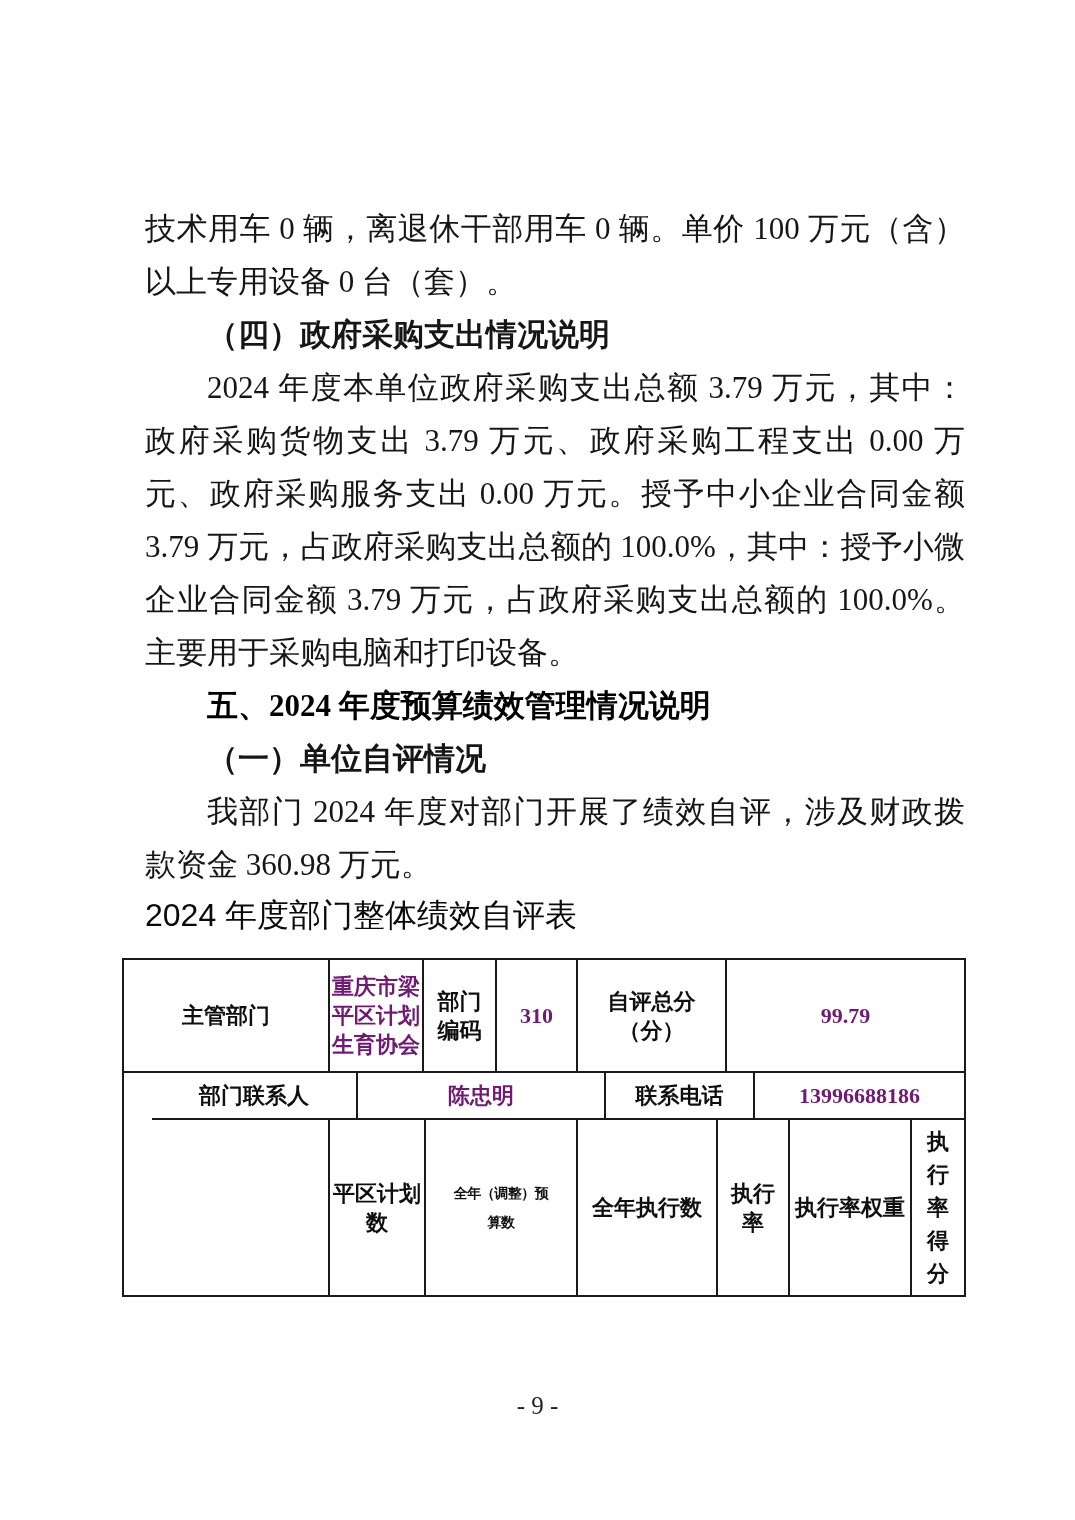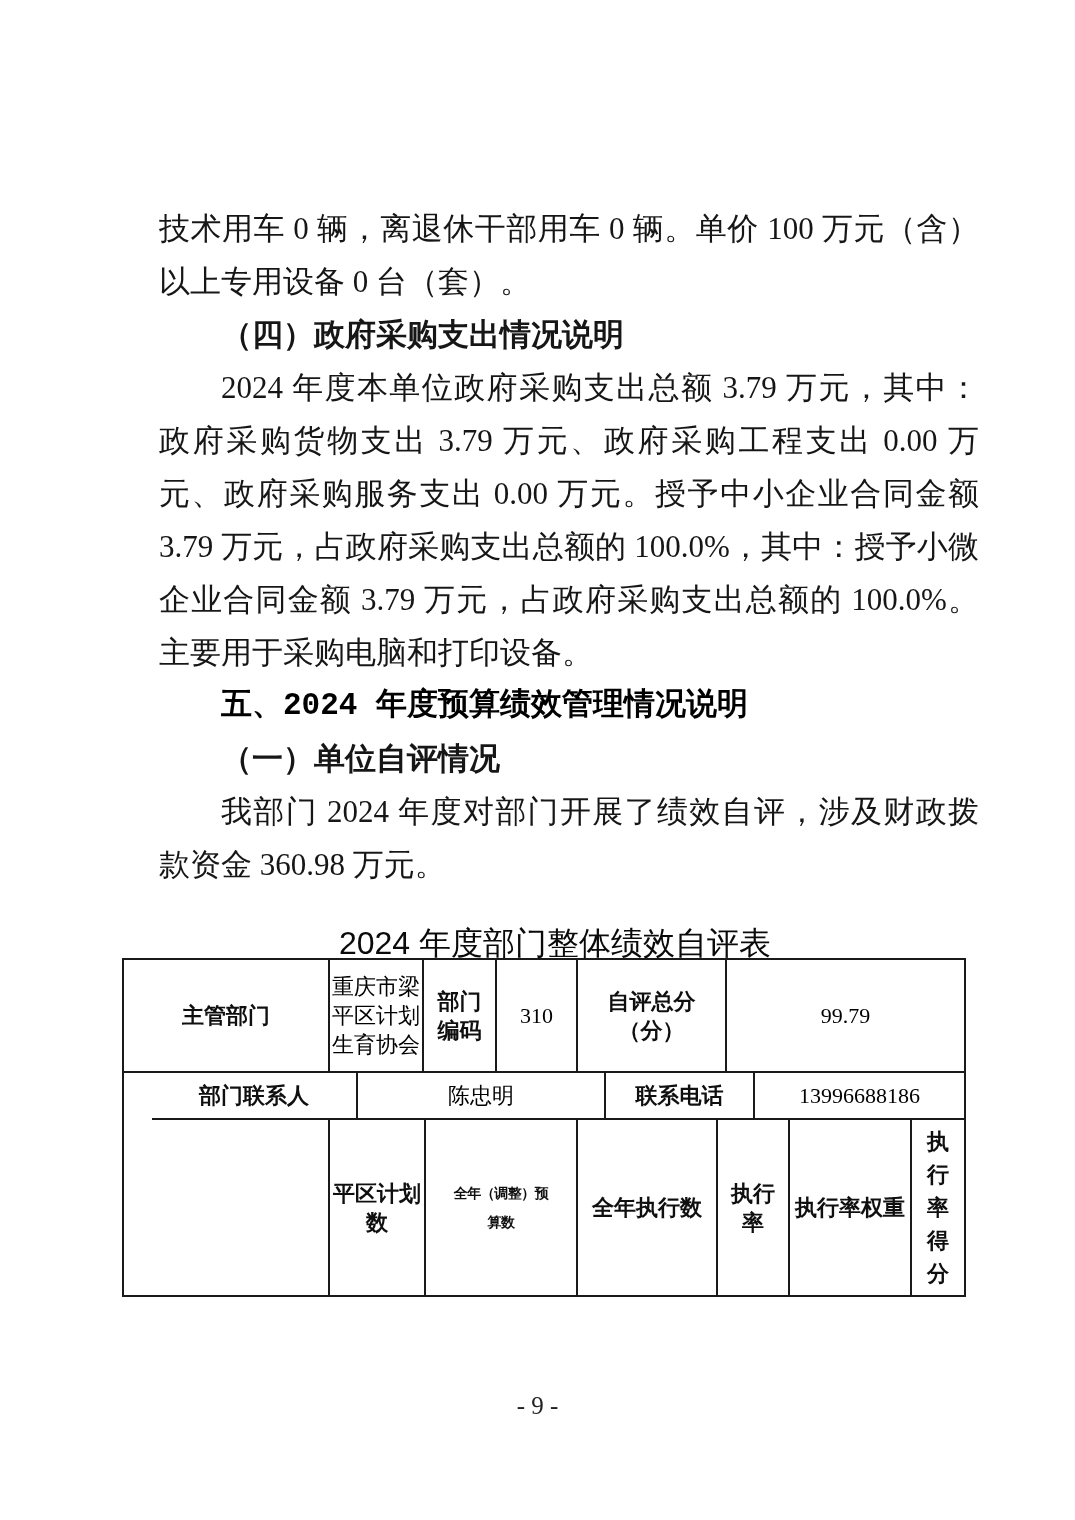--- a/index.html
+++ b/index.html
@@ -7,46 +7,44 @@
   .page {
     position:relative;
     width:1075px; height:1520px;
     background:#ffffff;
     color:#161616;
     font-family:"Liberation Serif","DejaVu Serif",serif;
     overflow:hidden;
   }
   .body-text {
     position:absolute;
-    left:159px; top:202px; width:820px;
+    left:145px; top:202px; width:820px;
     font-size:31px; line-height:53px;
     text-align:justify;
     text-justify:inter-ideograph;
   }
   .body-text p { margin:0; }
   .indent { text-indent:62px; }
   .h-kai {
     font-weight:bold;
     text-indent:62px;
   }
   .h-main {
-    font-family:Liberation Mono, monospace;
+    font-family:Liberation Serif, serif;
     font-weight:bold;
     text-indent:62px;
     color:#000;
   }
   .table-title {
     position:absolute;
     left:145px; top:893px; width:820px;
-    text-align:center;
     font-family:"Liberation Sans","DejaVu Sans",sans-serif;
     font-size:32px; line-height:44px;
     font-weight:500;
     color:#0a0a0a;
-    margin-top:28px;
   }
   .eval-table {
     position:absolute;
     left:122px; top:958px; width:844px;
     border:2px solid #1a1a1a;
     background:#fff;
   }
   .band {
     display:grid;
     border-bottom:2px solid #1a1a1a;
@@ -55,22 +53,23 @@
   .band1 { grid-template-columns:206px 94px 73px 81px 149px 1fr; height:113px; }
   .band2 { grid-template-columns:206px 248px 149px 1fr; height:47px;margin-left:28px; }
   .band3 { grid-template-columns:206px 96px 152px 140px 72px 122px 1fr; height:175px; }
   .cell {
     border-right:2px solid #1a1a1a;
     display:flex; align-items:center; justify-content:center;
     text-align:center;
     white-space:pre-line;
     font-size:22px; line-height:29px;
     padding:0 2px;
-    color:#000000;
+    color:#701a75;
     overflow:hidden;
+    font-weight:bold;
   }
   .cell:last-child { border-right:none; }
   .lbl { font-weight:bold; color:#0f0f0f; }
   .tight { font-size:14px; letter-spacing:-0.5px; }
   .vtext { line-height:33px; }
   .page-number {
     position:absolute;
     left:0; top:1390px; width:1075px;
     text-align:center;
     font-size:25px; line-height:32px;

